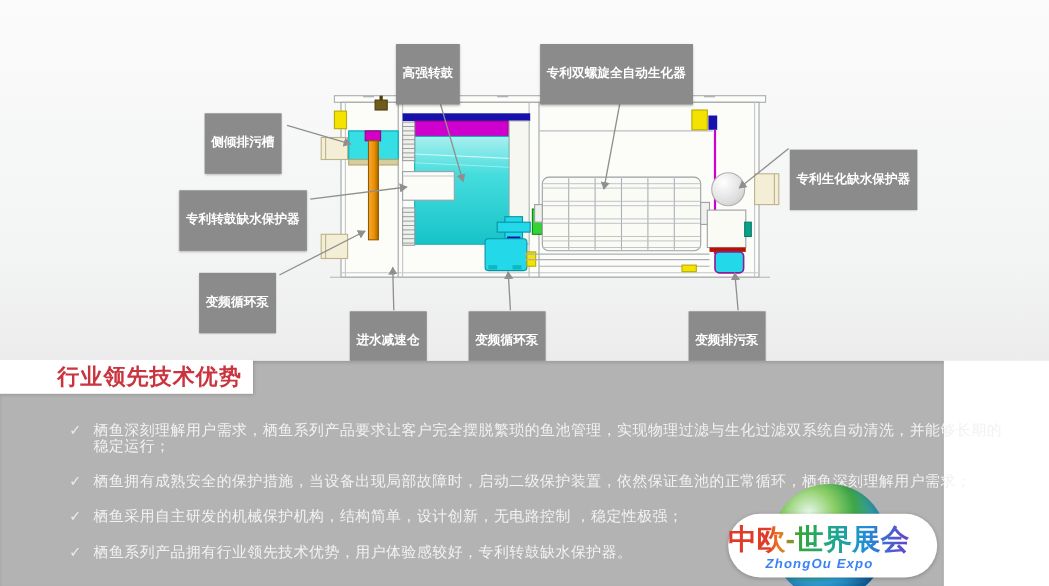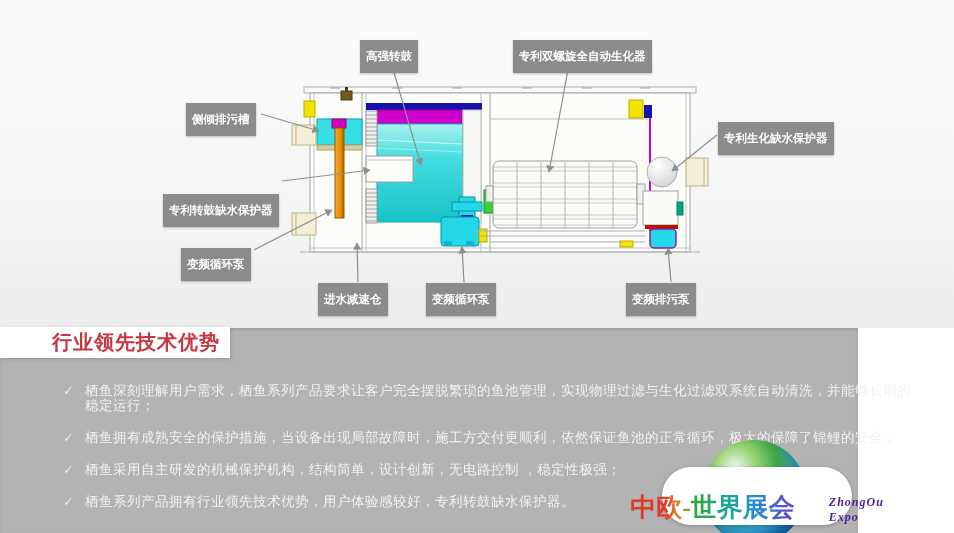--- a/index.html
+++ b/index.html
@@ -6,31 +6,31 @@
   body{width:954px;height:533px;overflow:hidden;background:#fff;
        font-family:"Liberation Sans","DejaVu Sans",sans-serif;}
   .slide{position:relative;width:954px;height:533px;overflow:hidden;}
 
   
   .diagram-area{position:absolute;left:0;top:0;width:954px;height:328px;
     background:linear-gradient(180deg,#fbfbfb 0%,#f3f4f4 70%,#ececec 100%);}
   .diagram-svg{position:absolute;left:0;top:0;}
 
   .badge{position:absolute;background:#8b8b8b;color:#fff;font-weight:bold;
-    font-size:11.5px;line-height:19px;height:19px;padding:7px 6px;white-space:nowrap;
+    font-size:11.5px;line-height:19px;height:19px;padding:18px 6px;white-space:nowrap;
     text-align:center;box-shadow:0 1px 2px rgba(0,0,0,.25);}
   .b1{left:360px;top:40px;}
-  .b2{left:513px;top:40px;}
+  .b2{left:491px;top:40px;}
   .b3{left:186px;top:103px;}
-  .b4{left:163px;top:173px;margin-top:21px;}
+  .b4{left:163px;top:173px;}
   .b5{left:181px;top:248px;}
   .b6{left:318px;top:283px;font-family:Liberation Serif, serif;}
   .b7{left:426px;top:283px;}
   .b8{left:626px;top:283px;text-align:center;}
-  .b9{left:718px;top:122px;}
+  .b9{left:718px;top:136px;}
 
   
   .bottom-section{position:absolute;left:0;top:328px;width:858px;height:205px;
     background:#b3b3b3;box-shadow:inset 0 2px 3px rgba(0,0,0,.12);}
   .title-box{position:absolute;left:0;top:-1px;width:178px;height:31px;background:#fff;
     padding-left:52px;display:flex;align-items:center;box-shadow:1px 1px 3px rgba(0,0,0,.15);}
   .title-box .title{color:#c9343f;font-size:20px;font-weight:bold;letter-spacing:1px;}
 
   .bullets{position:absolute;left:63px;top:55px;width:860px;}
   .bullet{display:flex;align-items:flex-start;margin-bottom:17px;
@@ -39,26 +39,26 @@
   .bullet .btext{letter-spacing:.5px;}
 
   
   .logo{position:absolute;right:0;bottom:0;width:200px;height:93px;}
   .globe{position:absolute;left:44px;top:0;width:104px;height:104px;border-radius:50%;
     background:radial-gradient(circle at 32% 26%, #eaf7ee 0%, #8fd06a 22%, #3fa648 40%,
                #2f9bd0 62%, #1268a8 82%, #0c4f86 100%);
     box-shadow:inset -4px -6px 10px rgba(0,40,80,.35);}
   .pill{position:absolute;left:4px;top:27px;width:190px;height:58px;background:#fff;
     border-radius:30px;box-shadow:0 1px 4px rgba(0,0,0,.25);
-    display:flex;flex-direction:row;align-items:flex-end;justify-content:center;font-family:Liberation Serif, serif;}
+    display:flex;flex-direction:column;align-items:flex-start;justify-content:center;}
   .logo-title{font-size:26px;font-weight:bold;letter-spacing:0;white-space:nowrap;
     background:linear-gradient(90deg,#e03a28 0%,#e03a28 22%,#f07a1e 28%,#2ea83c 40%,
                #1fa78c 58%,#1f8fd5 75%,#6a3fc9 100%);
     -webkit-background-clip:text;background-clip:text;color:transparent;}
-  .logo-sub{font-size:12px;font-weight:bold;font-style:italic;color:#4c1d95;
+  .logo-sub{font-size:12px;font-weight:bold;font-style:italic;color:#3b82f6;
     margin-top:-3px;padding-left:34px;letter-spacing:1px;}
 </style>
 </head>
 <body>
 
 <div class="slide">
 
   <div class="diagram-area">
 
     <svg class="diagram-svg" width="954" height="328" viewBox="0 0 954 328">
@@ -196,21 +196,21 @@
       <span class="title">行业领先技术优势</span>
     </div>
 
     <div class="bullets">
       <div class="bullet">
         <span class="check">✓</span>
         <span class="btext">栖鱼深刻理解用户需求，栖鱼系列产品要求让客户完全摆脱繁琐的鱼池管理，实现物理过滤与生化过滤双系统自动清洗，并能够长期的稳定运行；</span>
       </div>
       <div class="bullet">
         <span class="check">✓</span>
-        <span class="btext">栖鱼拥有成熟安全的保护措施，当设备出现局部故障时，施工方交付更顺利，依然保证鱼池的正常循环，极大的保障了锦鲤的安全；</span>
+        <span class="btext">栖鱼拥有成熟安全的保护措施，当设备出现局部故障时，启动二级保护装置，依然保证鱼池的正常循环，栖鱼深刻理解用户需求；</span>
       </div>
       <div class="bullet">
         <span class="check">✓</span>
         <span class="btext">栖鱼采用自主研发的机械保护机构，结构简单，设计创新，无电路控制 ，稳定性极强；</span>
       </div>
       <div class="bullet">
         <span class="check">✓</span>
         <span class="btext">栖鱼系列产品拥有行业领先技术优势，用户体验感较好，专利转鼓缺水保护器。</span>
       </div>
     </div>

